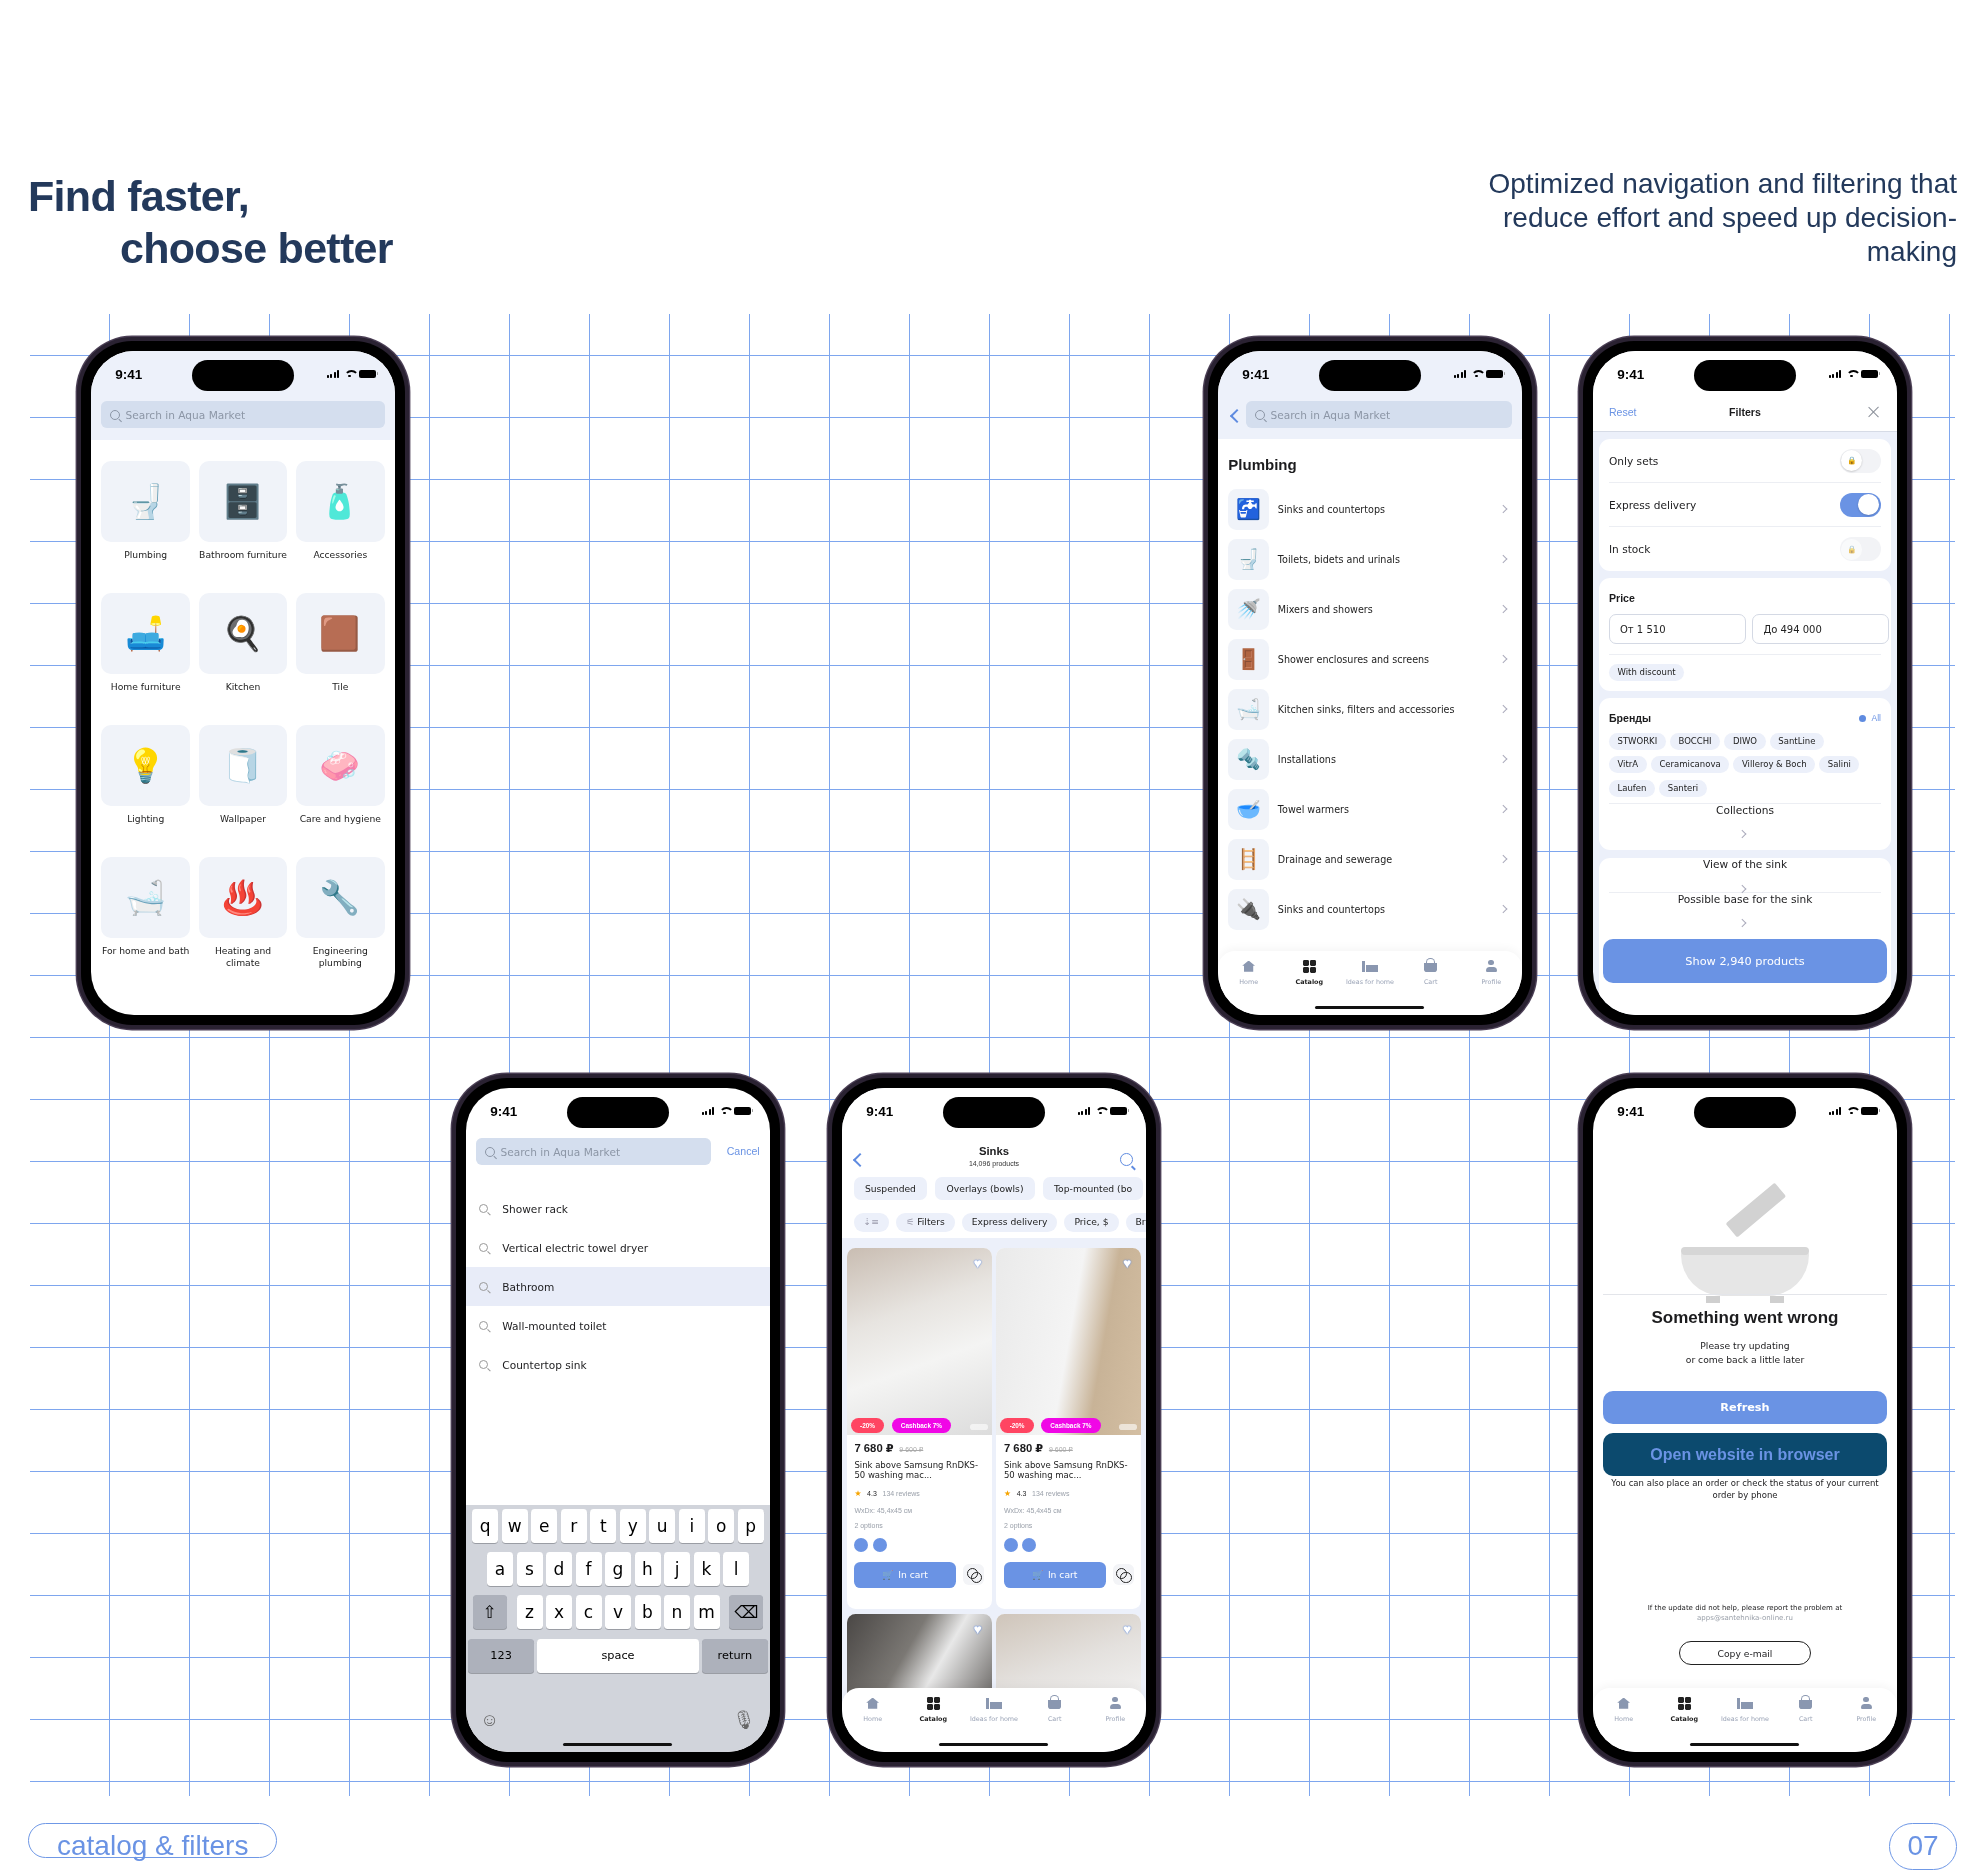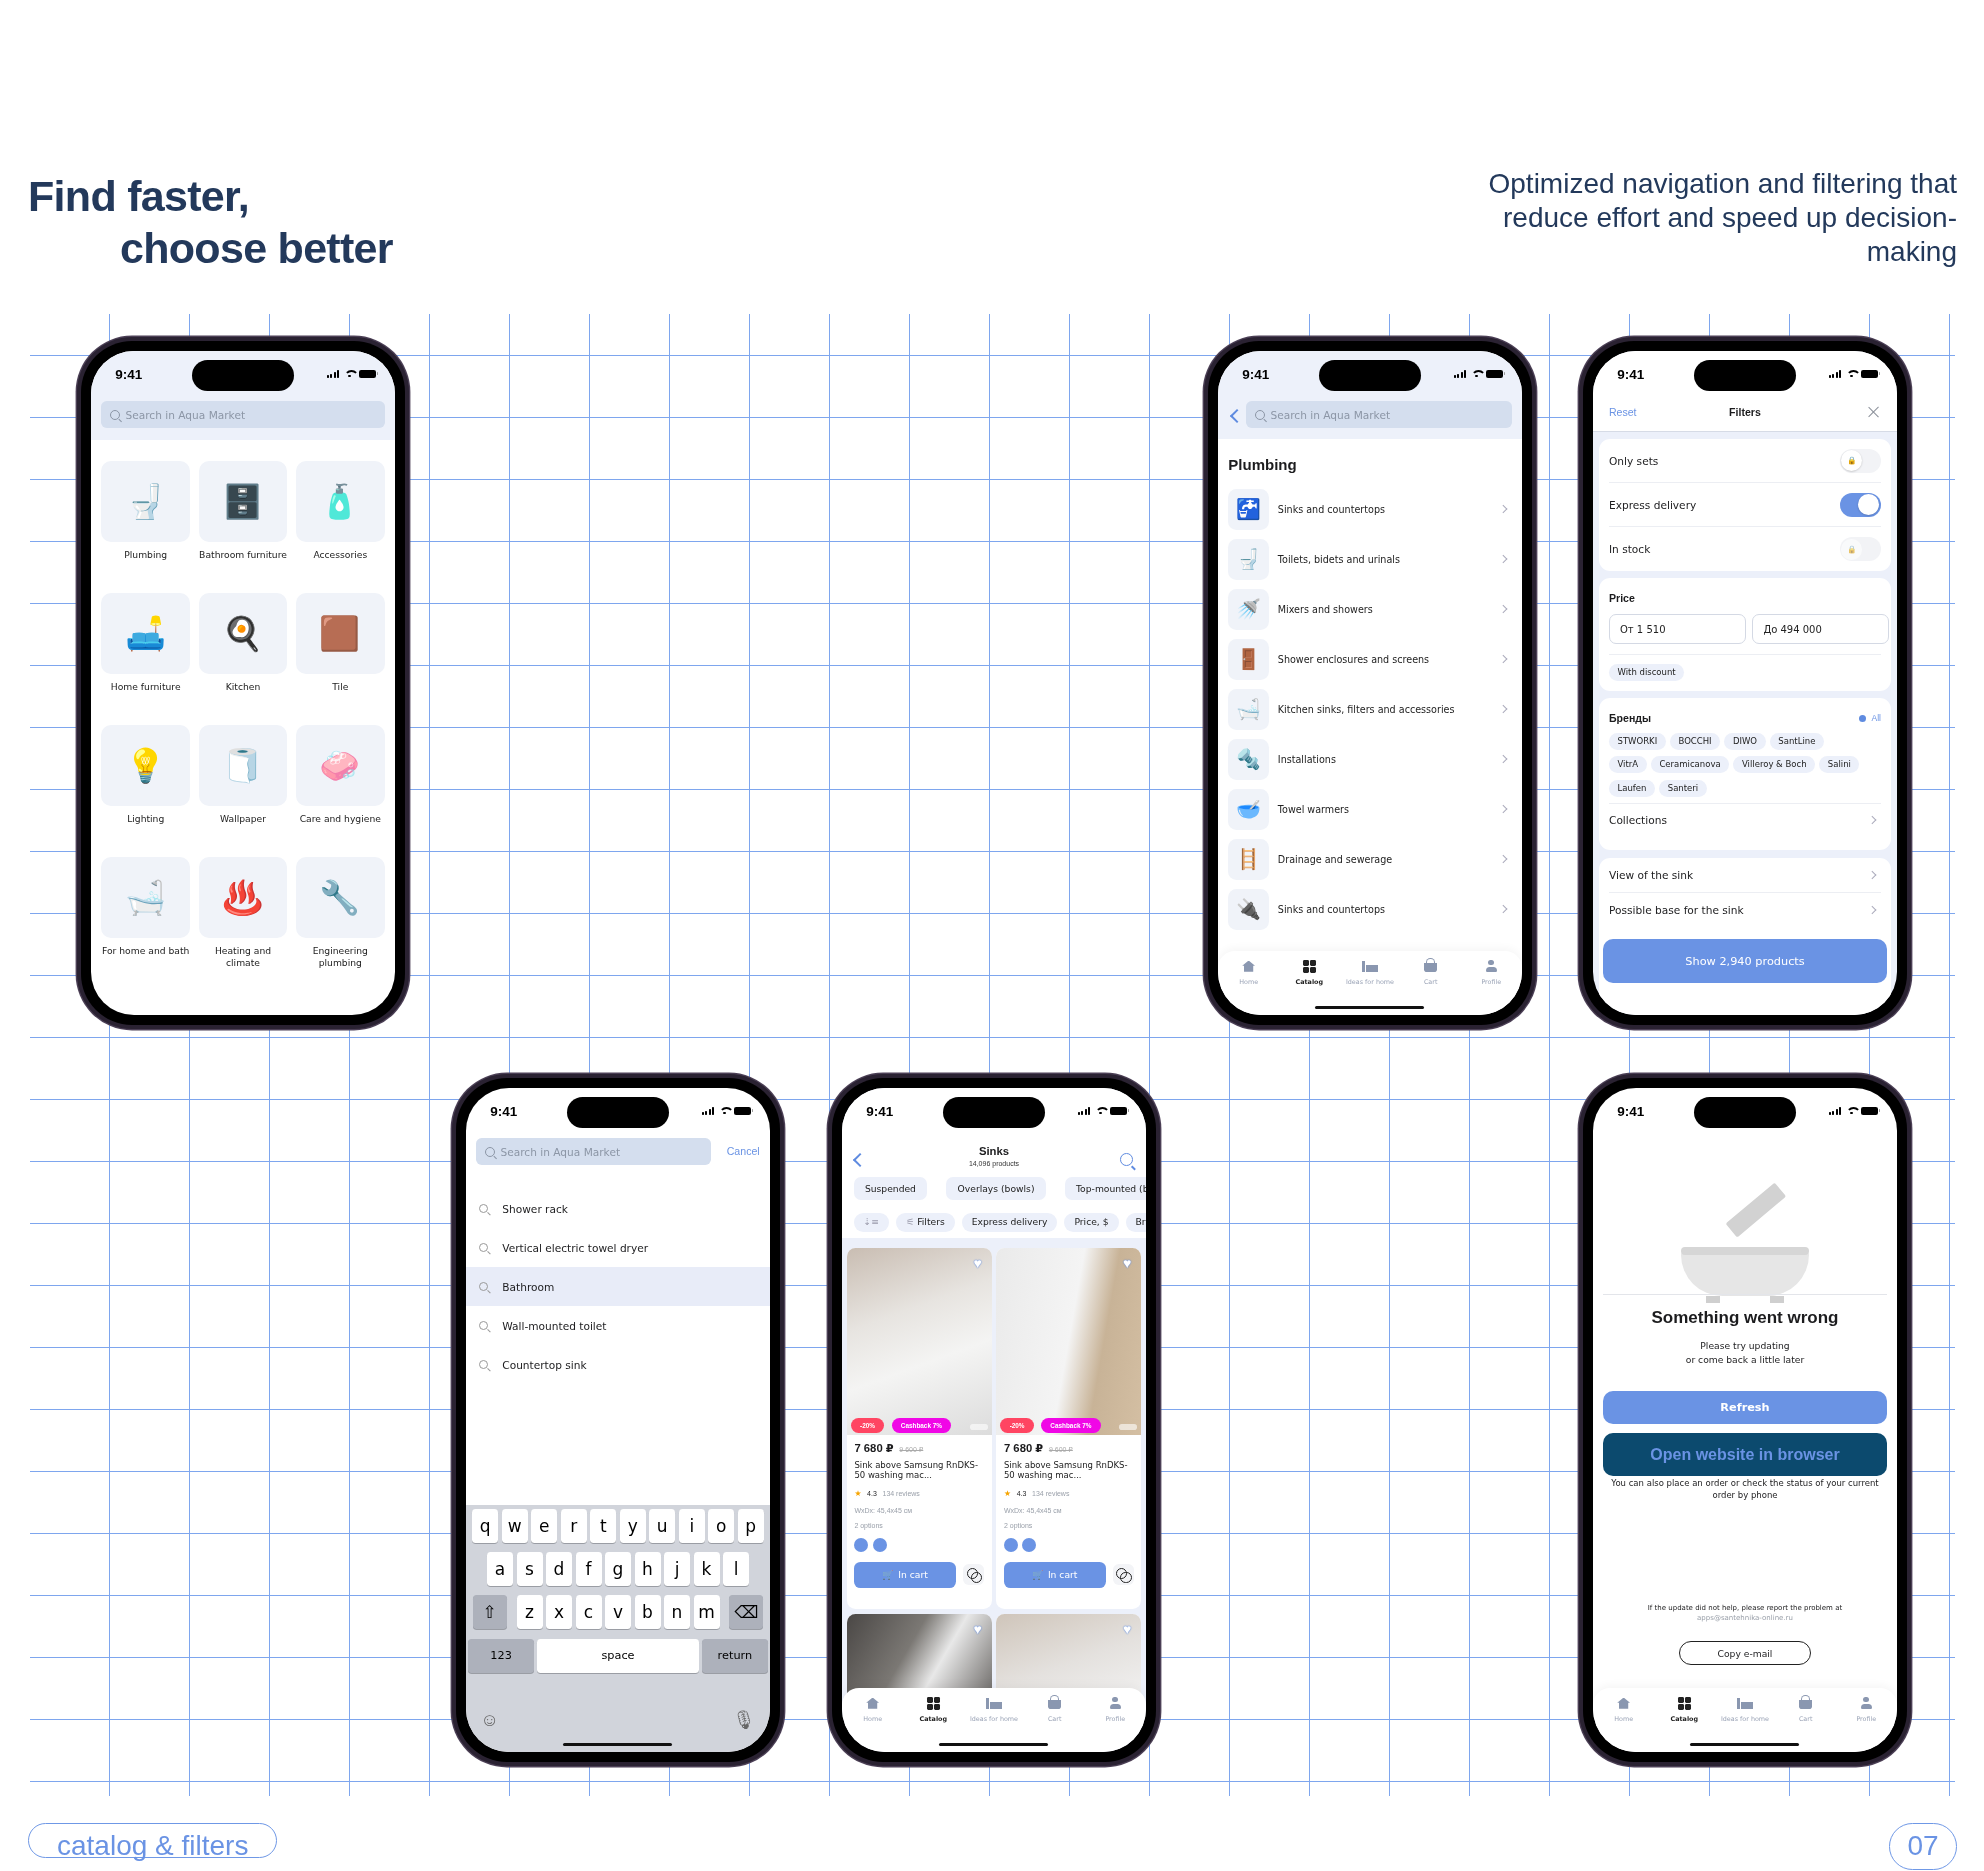--- a/index.html
+++ b/index.html
@@ -97,21 +97,21 @@
   .toggle.on .knob { left: 18.4px; }
   .toggle.locked.faded .knob { box-shadow: none; opacity: .6; }
   .price-title { font-size: 10.6px; font-weight: 700; padding-top: 14px; }
   .price-row { display: flex; gap: 6.4px; margin-top: 10px; padding-bottom: 10px; border-bottom: 0.7px solid #eceef3; }
   .price-row input { flex: 1; height: 30px; border: 1.1px solid #d4d9e4; border-radius: 7px; padding-left: 10px; font-size: 10px; color: #222; font-family: "DejaVu Sans", sans-serif; }
   .chip { display: inline-block; padding: 0 8.5px; height: 17px; line-height: 17px; border-radius: 8.5px; background: #ecf0fa; font-size: 8.5px; color: #222; margin: 0 4.3px 6.4px 0; font-family: "DejaVu Sans", sans-serif; white-space: nowrap; }
   .brands-head { display: flex; justify-content: space-between; align-items: center; padding: 14px 0 8.5px; }
   .brands-head .t { font-size: 10.6px; font-weight: 700; }
   .brands-head .all { font-size: 8.5px; color: #6a93e4; display: flex; align-items: center; gap: 5.7px; }
   .brands-head .all::before { content: ""; width: 7px; height: 7px; border-radius: 50%; background: #5f8be0; }
-  .link-row { height: 34px; display: flex; align-items: center; justify-content: space-between; font-size: 10.6px; border-top: 0.7px solid #eceef3; font-family: "DejaVu Sans", sans-serif; }
+  .link-row { height: 34px; display: flex; align-items: center; justify-content: space-between; font-size: 10.6px; border-top: 0.7px solid #eceef3; font-family: "DejaVu Sans", sans-serif; flex-direction: column; }
   .link-row.nob { border-top: none; }
   .primary-btn { position: absolute; background: #6a93e4; color: #fff; border-radius: 10px; height: 44px; font-size: 11.3px; display: flex; align-items: center; justify-content: center; font-family: "DejaVu Sans", sans-serif; }
 
   
   .cancel-link { position: absolute; font-size: 10.6px; color: #6a93e4; }
   .sugg { position: absolute; left: 0; right: 0; top: 101px; }
   .sugg-item { height: 39px; display: flex; align-items: center; padding-left: 12.8px; gap: 14px; font-size: 10.6px; font-family: "DejaVu Sans", sans-serif; }
   .sugg-item.hl { background: #e8ecf8; }
   .sugg-item .mg { width: 9.2px; height: 9.2px; border: 1.1px solid #999; border-radius: 50%; position: relative; flex: none; }
   .sugg-item .mg::after { content: ""; position: absolute; right: -2.8px; bottom: -2.1px; width: 3.5px; height: 1.1px; background: #999; transform: rotate(45deg); }
@@ -124,21 +124,21 @@
   .key.space { width: 175px; font-size: 11.3px; text-align: center; }
   .kb-bottom { position: absolute; left: 14px; right: 14px; bottom: 21px; display: flex; justify-content: space-between; font-size: 18.4px; color: #666; }
 
   
   .p5 .screen { background: #ecf0fa; }
   .p5 .top { position: absolute; left: 0; right: 0; top: 0; height: 150px; background: #fff; }
   .nav-title { position: absolute; left: 0; right: 0; top: 57px; text-align: center; font-size: 11.3px; font-weight: 700; }
   .nav-sub { position: absolute; left: 0; right: 0; top: 72px; text-align: center; font-size: 7px; color: #333; }
   .nav-search { position: absolute; right: 12.8px; top: 65px; width: 12.8px; height: 12.8px; border: 1.8px solid #5f8be0; border-radius: 50%; }
   .nav-search::after { content: ""; position: absolute; right: -4.3px; bottom: -3.5px; width: 5px; height: 1.8px; background: #5f8be0; transform: rotate(45deg); }
-  .chip-row { position: absolute; left: 11.3px; top: 89px; display: flex; gap: 19px; white-space: nowrap; }
+  .chip-row { position: absolute; left: 11.3px; top: 89px; display: flex; gap: 8px; white-space: nowrap; }
   .chip-row .c { height: 23px; line-height: 23px; padding: 0 11.3px; background: #ecf0fa; border-radius: 7px; font-size: 9.2px; color: #222; font-family: "DejaVu Sans", sans-serif; }
   .chip-row2 { position: absolute; left: 11.3px; top: 125px; display: flex; gap: 7px; white-space: nowrap; }
   .chip-row2 .c { height: 18.4px; line-height: 18.4px; padding: 0 10px; background: #ecf0fa; border-radius: 9.2px; font-size: 9.2px; color: #222; font-family: "DejaVu Sans", sans-serif; }
   .products { position: absolute; left: 4.3px; right: 4.3px; top: 160px; display: grid; grid-template-columns: 1fr 1fr; gap: 4.3px; }
   .pcard { background: #fff; border-radius: 8.5px; overflow: hidden; height: 361px; position: relative; }
   .pimg { height: 187px; position: relative; }
   .pimg.a { background: linear-gradient(160deg, #c9bdb2 0%, #e7e4e0 35%, #f4f4f3 60%, #dcdcdc 100%); }
   .pimg.b { background: linear-gradient(100deg, #eaeaea 0%, #f4f4f4 50%, #c8b397 70%, #d4bfa3 100%); }
   .heart { position: absolute; right: 10px; top: 7px; font-size: 14px; color: #fff; text-shadow: 0 0 1.4px #5f8be0, 0 0 1.4px #5f8be0; }
   .badge { position: absolute; bottom: 2.8px; height: 15px; line-height: 15px; border-radius: 7.8px; color: #fff; font-size: 6.4px; font-weight: 700; padding: 0 9.2px; }

